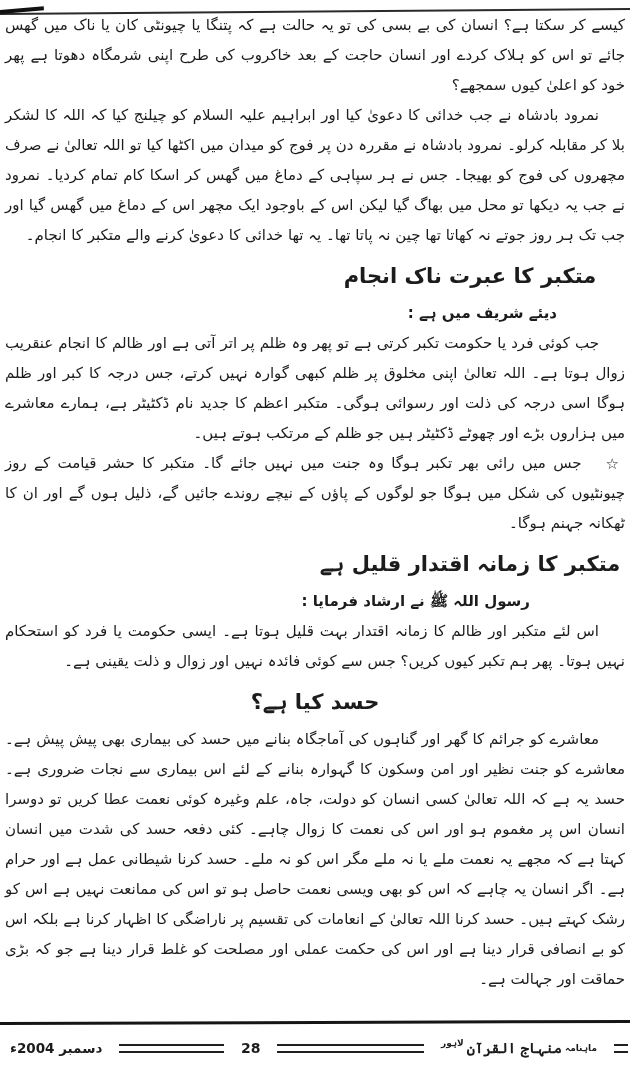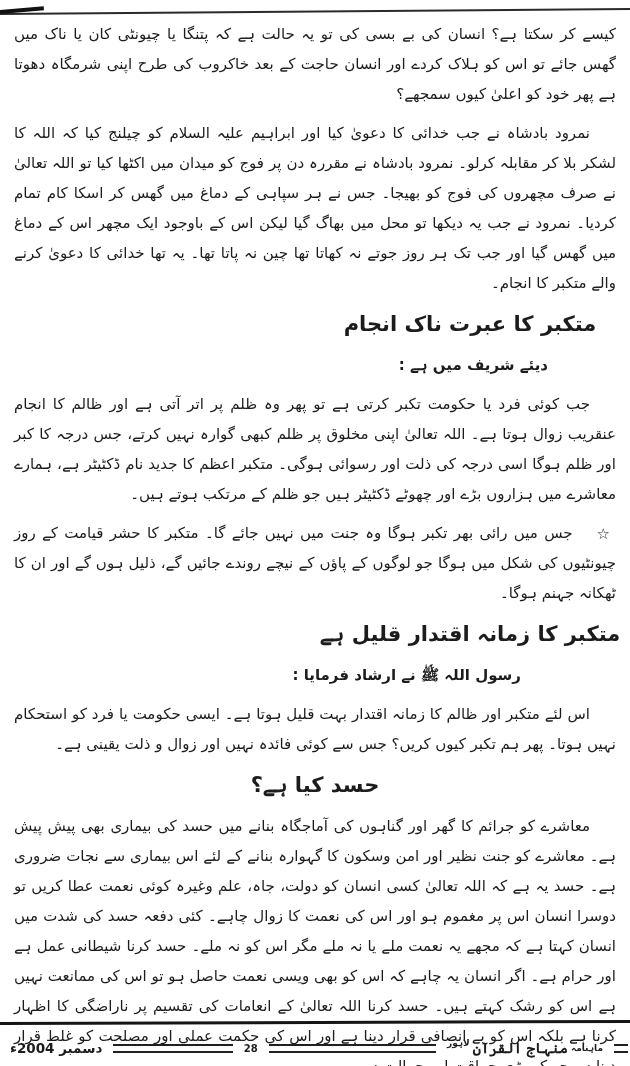--- a/index.html
+++ b/index.html
@@ -24,21 +24,21 @@
   }
 
   
   .body-text{
     position:absolute;top:10px;right:5px;left:5px;
     direction:rtl;
     text-align:justify;
     font-size:15px;
     line-height:30px;
   }
-  p{margin:9px;}
+  p{margin:0;}
   .para{text-indent:26px;}
   .para.no-indent{text-indent:0;}
 
   .heading{
     font-weight:bold;
     font-size:21px;
     line-height:34px;
     text-align:center;
     margin:9px 0 5px 0;
     text-indent:0;
@@ -63,34 +63,34 @@
     transform:translateY(1px);
   }
 
   
   .footer-topline{
     position:absolute;left:0;right:0;top:1021px;height:2.5px;background:#151515;
     transform:rotate(-0.2deg);
   }
   .footer-bar{
     position:absolute;left:10px;right:2px;top:1034px;height:28px;
-    display:flex;align-items:center;gap:11px;
+    display:flex;align-items:center;gap:17px;
   }
   .dbl-rule{
     height:5px;
     border-top:2px solid #202020;
     border-bottom:2px solid #202020;
   }
   .rule-a{flex:1.5;}
   .rule-b{flex:2.1;}
   .rule-stub{width:14px;}
   .issue-date{
     direction:rtl;font-weight:bold;font-size:13.5px;white-space:nowrap;
   }
-  .page-number{font-weight:bold;font-size:10px;font-family:"DejaVu Sans",sans-serif;}
+  .page-number{font-weight:bold;font-size:14px;font-family:"DejaVu Sans",sans-serif;}
   .magazine{direction:rtl;display:flex;align-items:center;gap:3px;white-space:nowrap;}
   .magazine .small{font-size:9px;font-weight:bold;}
   .magazine .big{font-size:14px;font-weight:bold;font-family:"DejaVu Serif",serif;}
   .magazine .city{transform:translateY(-5px);}
 </style>
 </head>
 <body>
 
 <div class="page">
 

